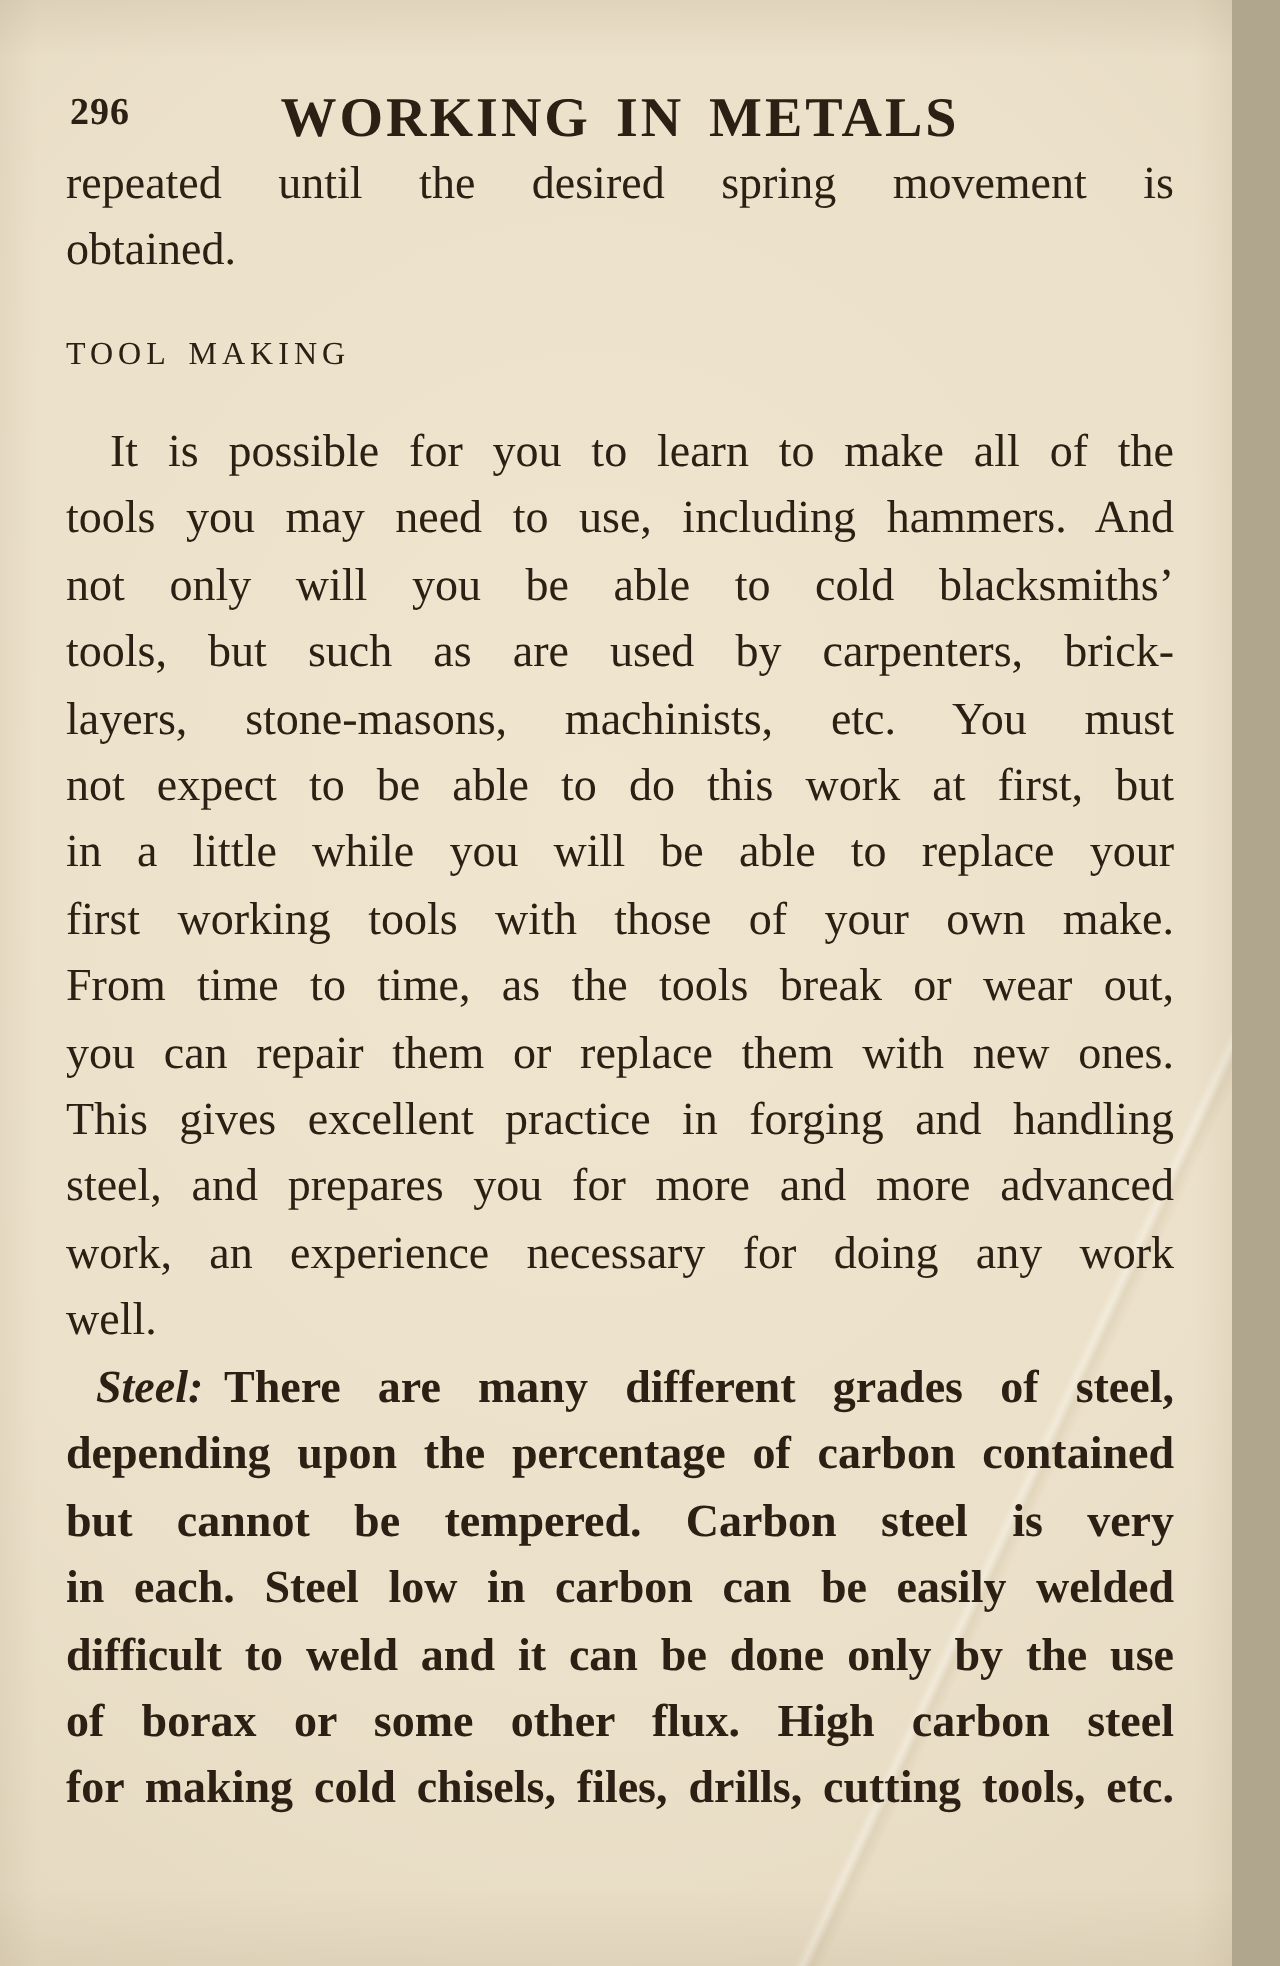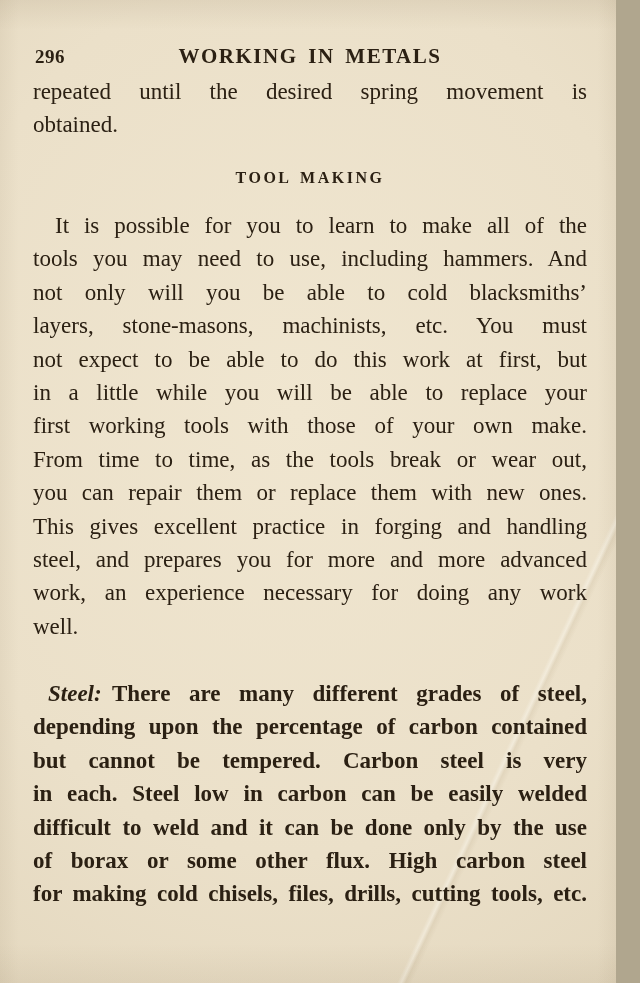--- a/index.html
+++ b/index.html
@@ -29,28 +29,28 @@
     pointer-events: none;
   }
   .header-row { position: absolute; top: 44px; left: 33px; right: 29px; height: 26px; }
   .page-number {
     position: absolute; left: 2px; top: 2px;
     font-size: 19px; font-weight: bold; letter-spacing: 0.5px;
   }
   .running-title {
     position: absolute; left: 0; right: 0; top: 0;
     text-align: center;
-    font-size: 21px; font-weight: bold;
+    font-size: 28px; font-weight: bold;
     letter-spacing: 1.5px;
     word-spacing: 4px;
   }
   .section-heading {
     position: absolute; top: 169px; left: 33px; right: 29px;
-    text-align: center;
-    font-size: 16px; font-weight: bold;
+    text-align: left;
+    font-size: 16px; font-weight: normal;
     letter-spacing: 2.5px;
     word-spacing: 3px;
   }
   .para { position: absolute; left: 33px; right: 29px; }
   .para-intro  { top: 75px; }
   .para-tool   { top: 209px; }
   .para-steel  { top: 677px; font-weight: bold; }
   .line {
     height: 33.4px; line-height: 33.4px;
     font-size: 23px;
@@ -77,20 +77,21 @@
     <div class="line">repeated until the desired spring movement is</div>
     <div class="line last">obtained.</div>
   </div>
 
   <div class="section-heading">TOOL MAKING</div>
 
   <div class="para para-tool">
     <div class="line indent-lg">It is possible for you to learn to make all of the</div>
     <div class="line">tools you may need to use, including hammers.  And</div>
     <div class="line">not only will you be able to cold blacksmiths’</div>
+    <div class="line">tools, but such as are used by carpenters, brick-</div>
     <div class="line">layers, stone-masons, machinists, etc.  You must</div>
     <div class="line">not expect to be able to do this work at first, but</div>
     <div class="line">in a little while you will be able to replace your</div>
     <div class="line">first working tools with those of your own make.</div>
     <div class="line">From time to time, as the tools break or wear out,</div>
     <div class="line">you can repair them or replace them with new ones.</div>
     <div class="line">This gives excellent practice in forging and handling</div>
     <div class="line">steel, and prepares you for more and more advanced</div>
     <div class="line">work, an experience necessary for doing any work</div>
     <div class="line last">well.</div>

